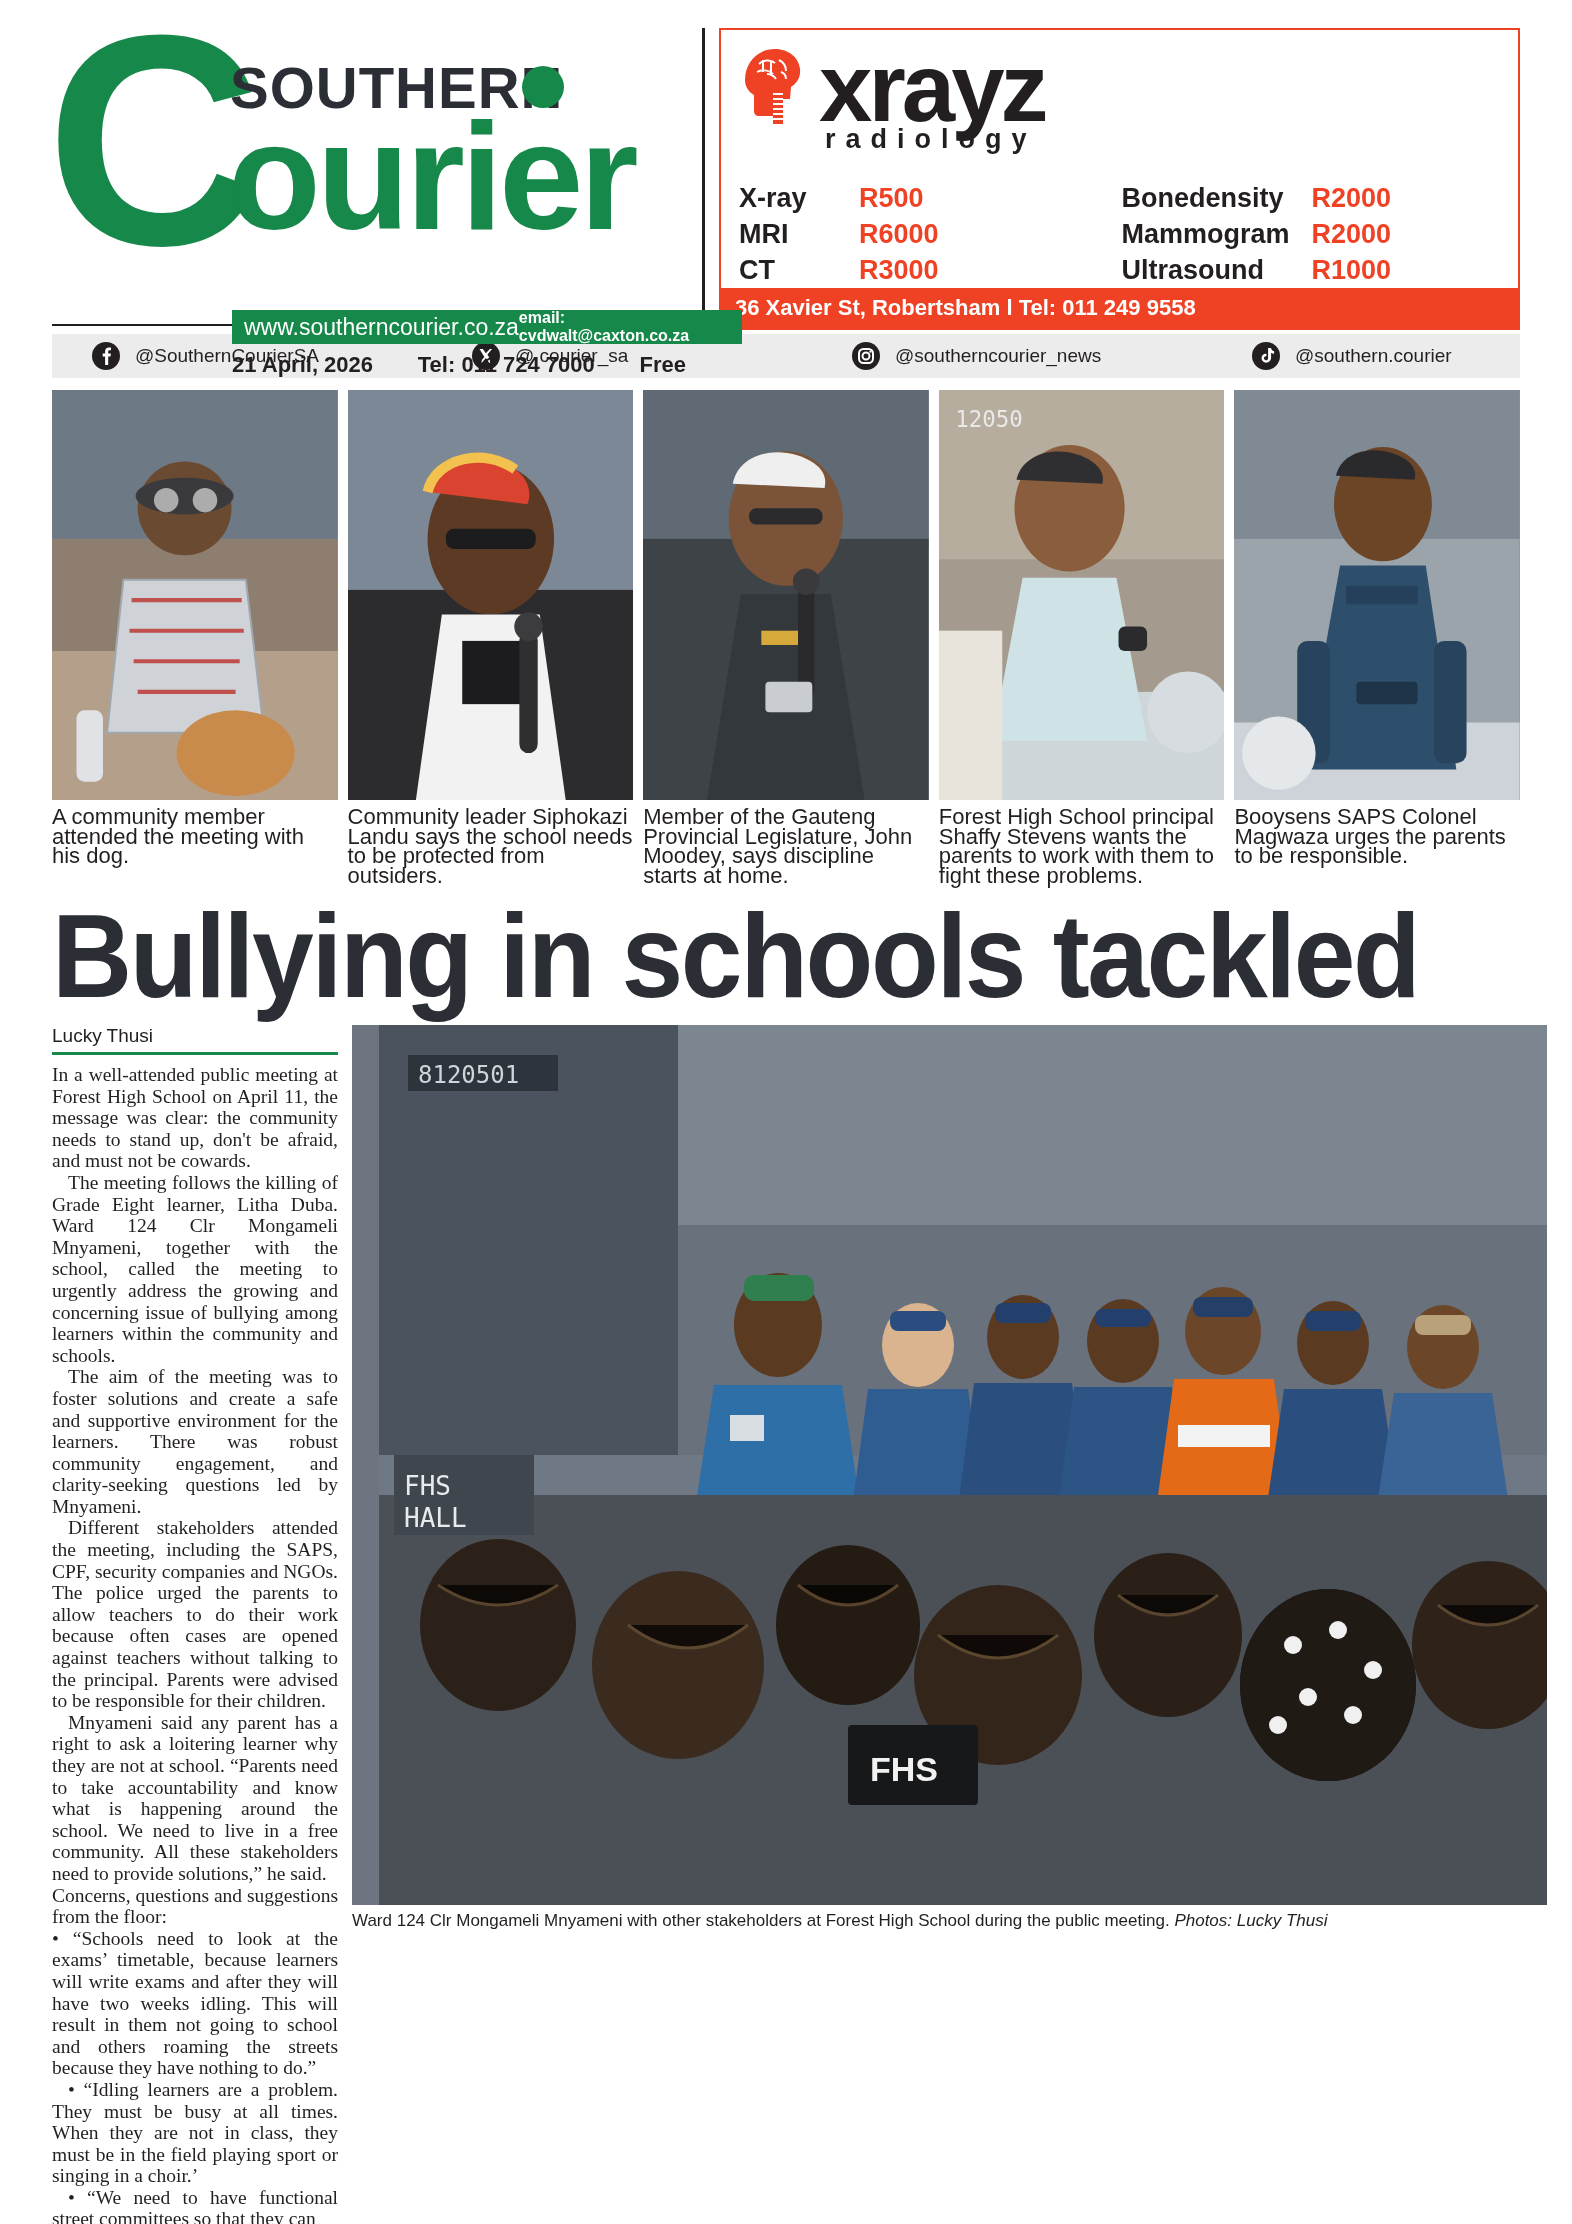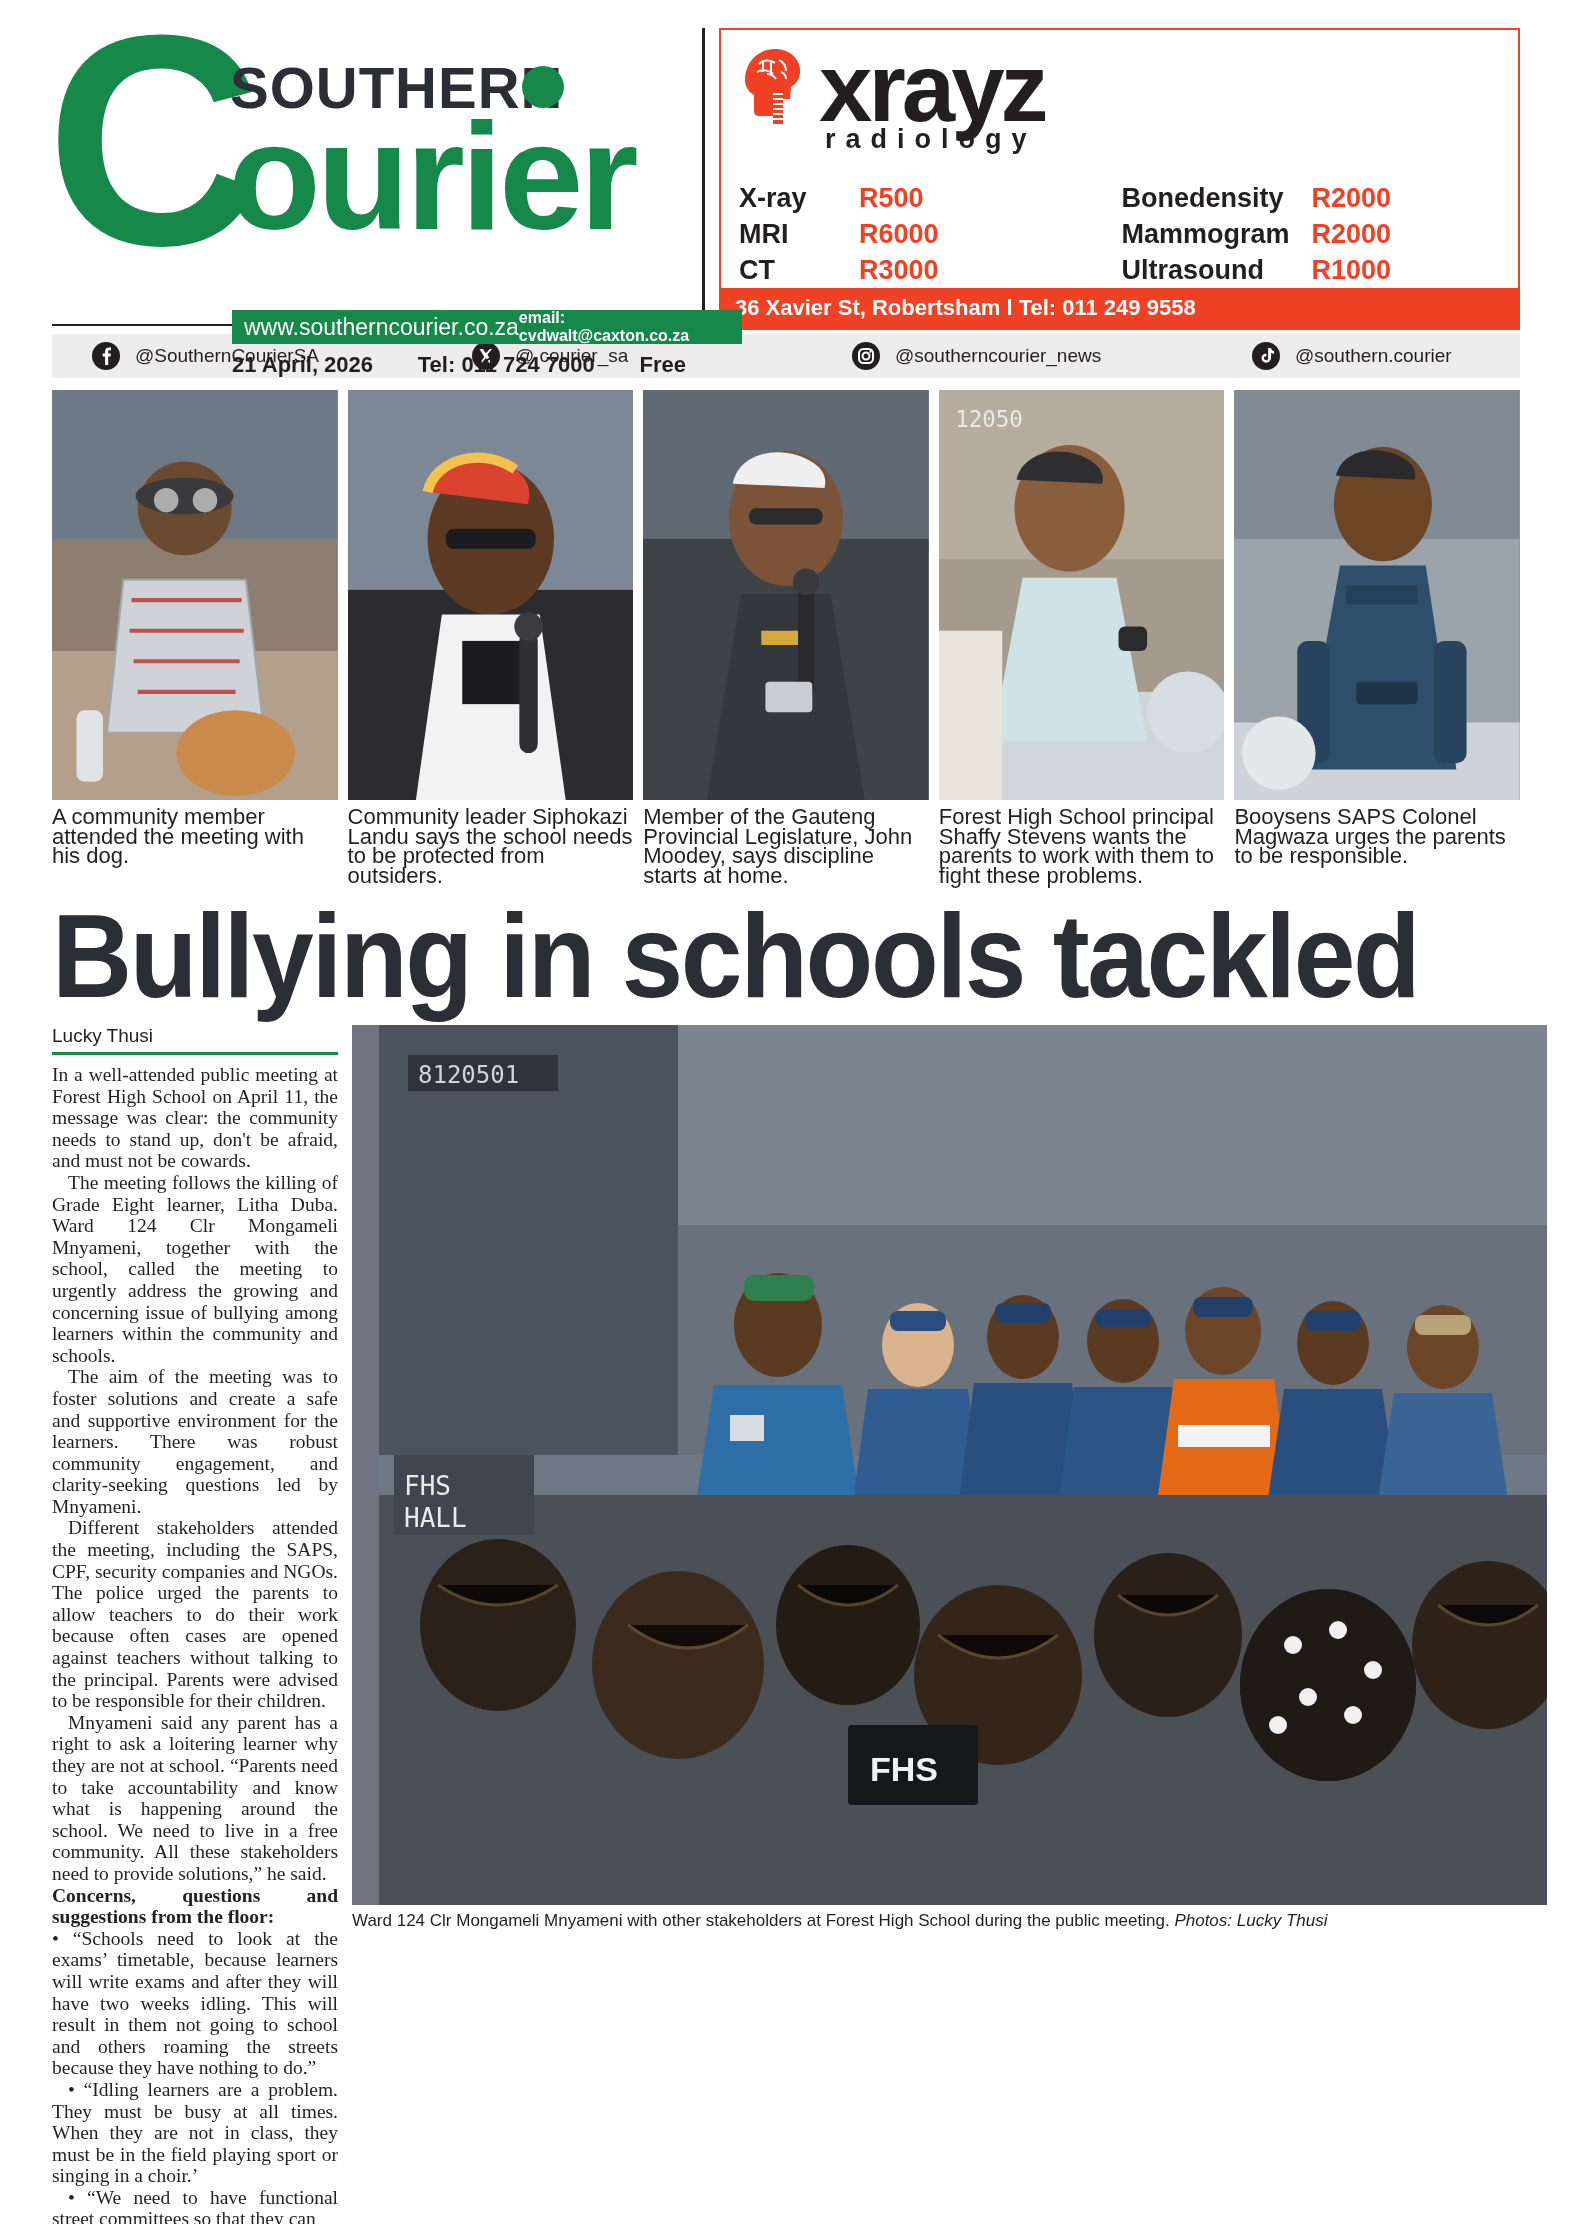--- a/index.html
+++ b/index.html
@@ -50,21 +50,21 @@
 
   
   .article{display:flex;margin-top:14px;gap:14px;}
   .col1{flex:0 0 286px;}
   .byline{font-size:19px;color:#231f20;margin-bottom:5px;}
   .rule{height:3px;background:#16884a;margin-bottom:9px;}
   .body{font-family:"Liberation Serif",serif;font-size:19.5px;line-height:21.6px;text-align:justify;color:#231f20;}
   .body p{margin:0;text-indent:16px;}
   .body p.noind{text-indent:0;}
   .body p.bulls{text-indent:0;}
-  .body p.sub{font-weight:bold;text-indent:0;}
+  .body p.sub{font-weight:normal;text-indent:0;}
   .mainphoto-wrap{flex:1 1 auto;}
   .mainphoto{width:100%;height:880px;position:relative;overflow:hidden;background:#6f7580;padding-left:27px;}
   .mcap{font-size:17px;margin-top:6px;color:#231f20;}
   .mcap i{font-style:italic;}
 
   
   .lower{display:flex;gap:14px;margin-top:10px;}
   .lcol{flex:1 1 0;}
 </style>
 </head>

